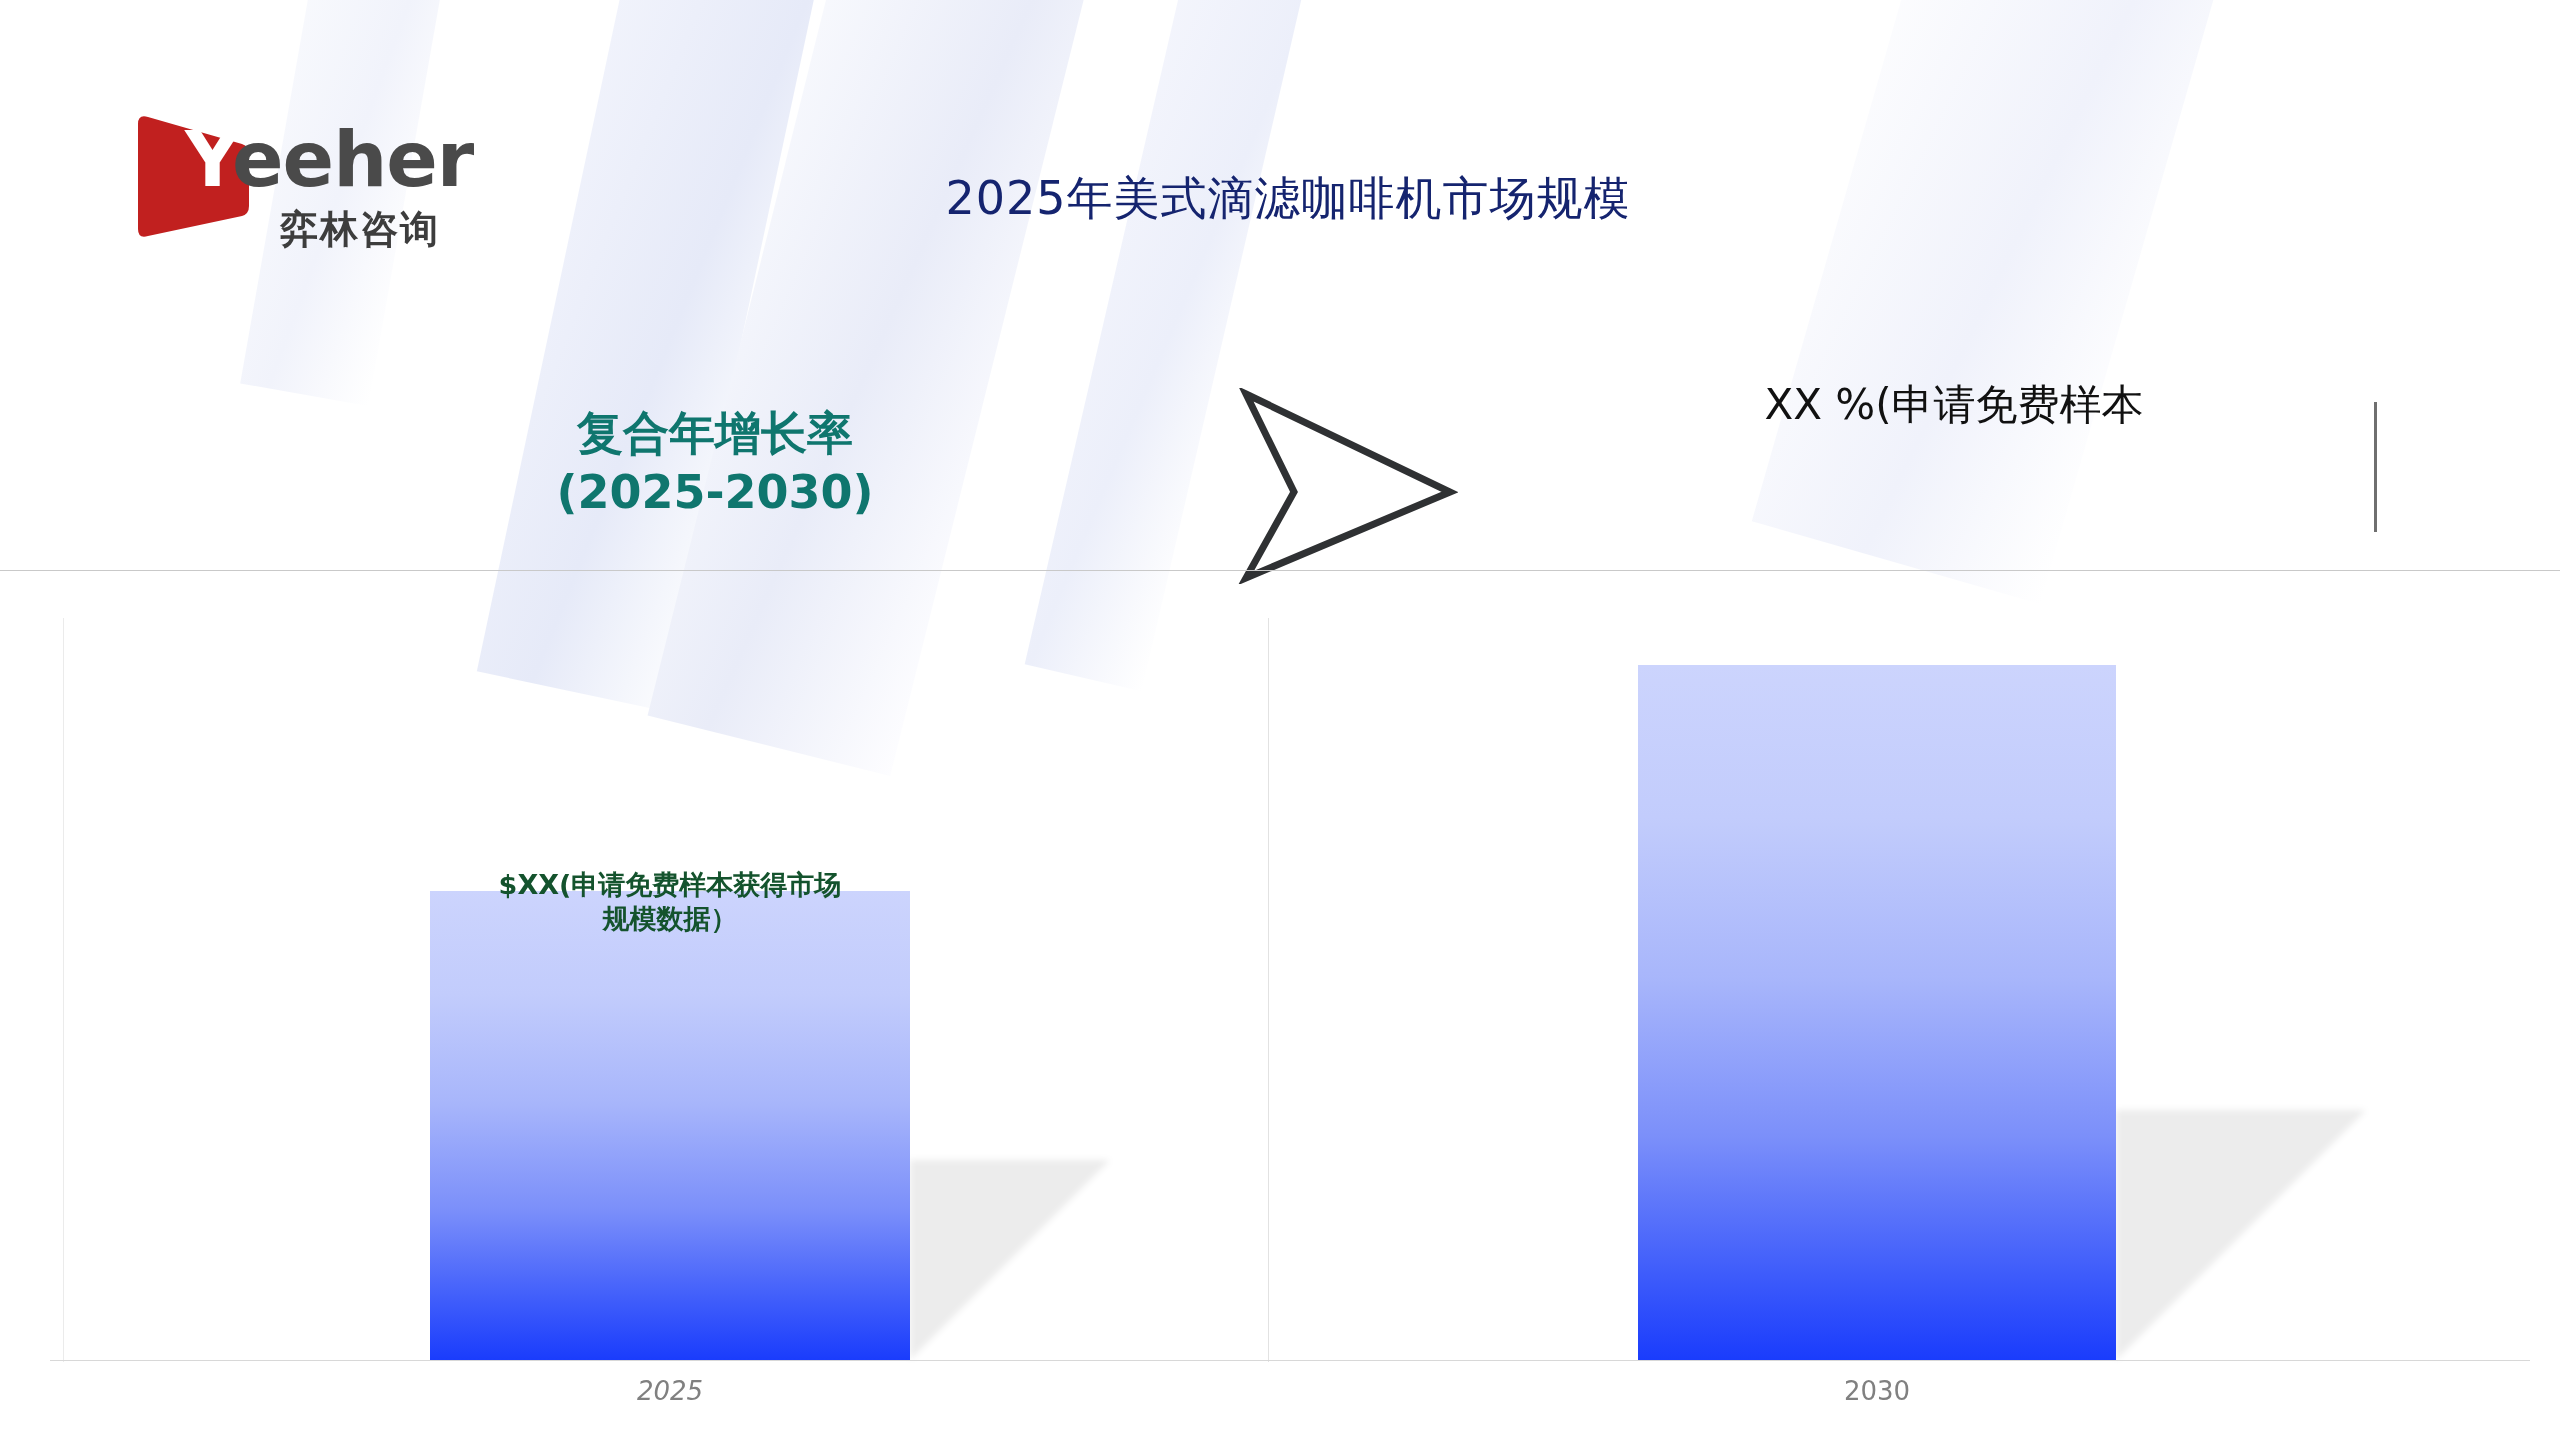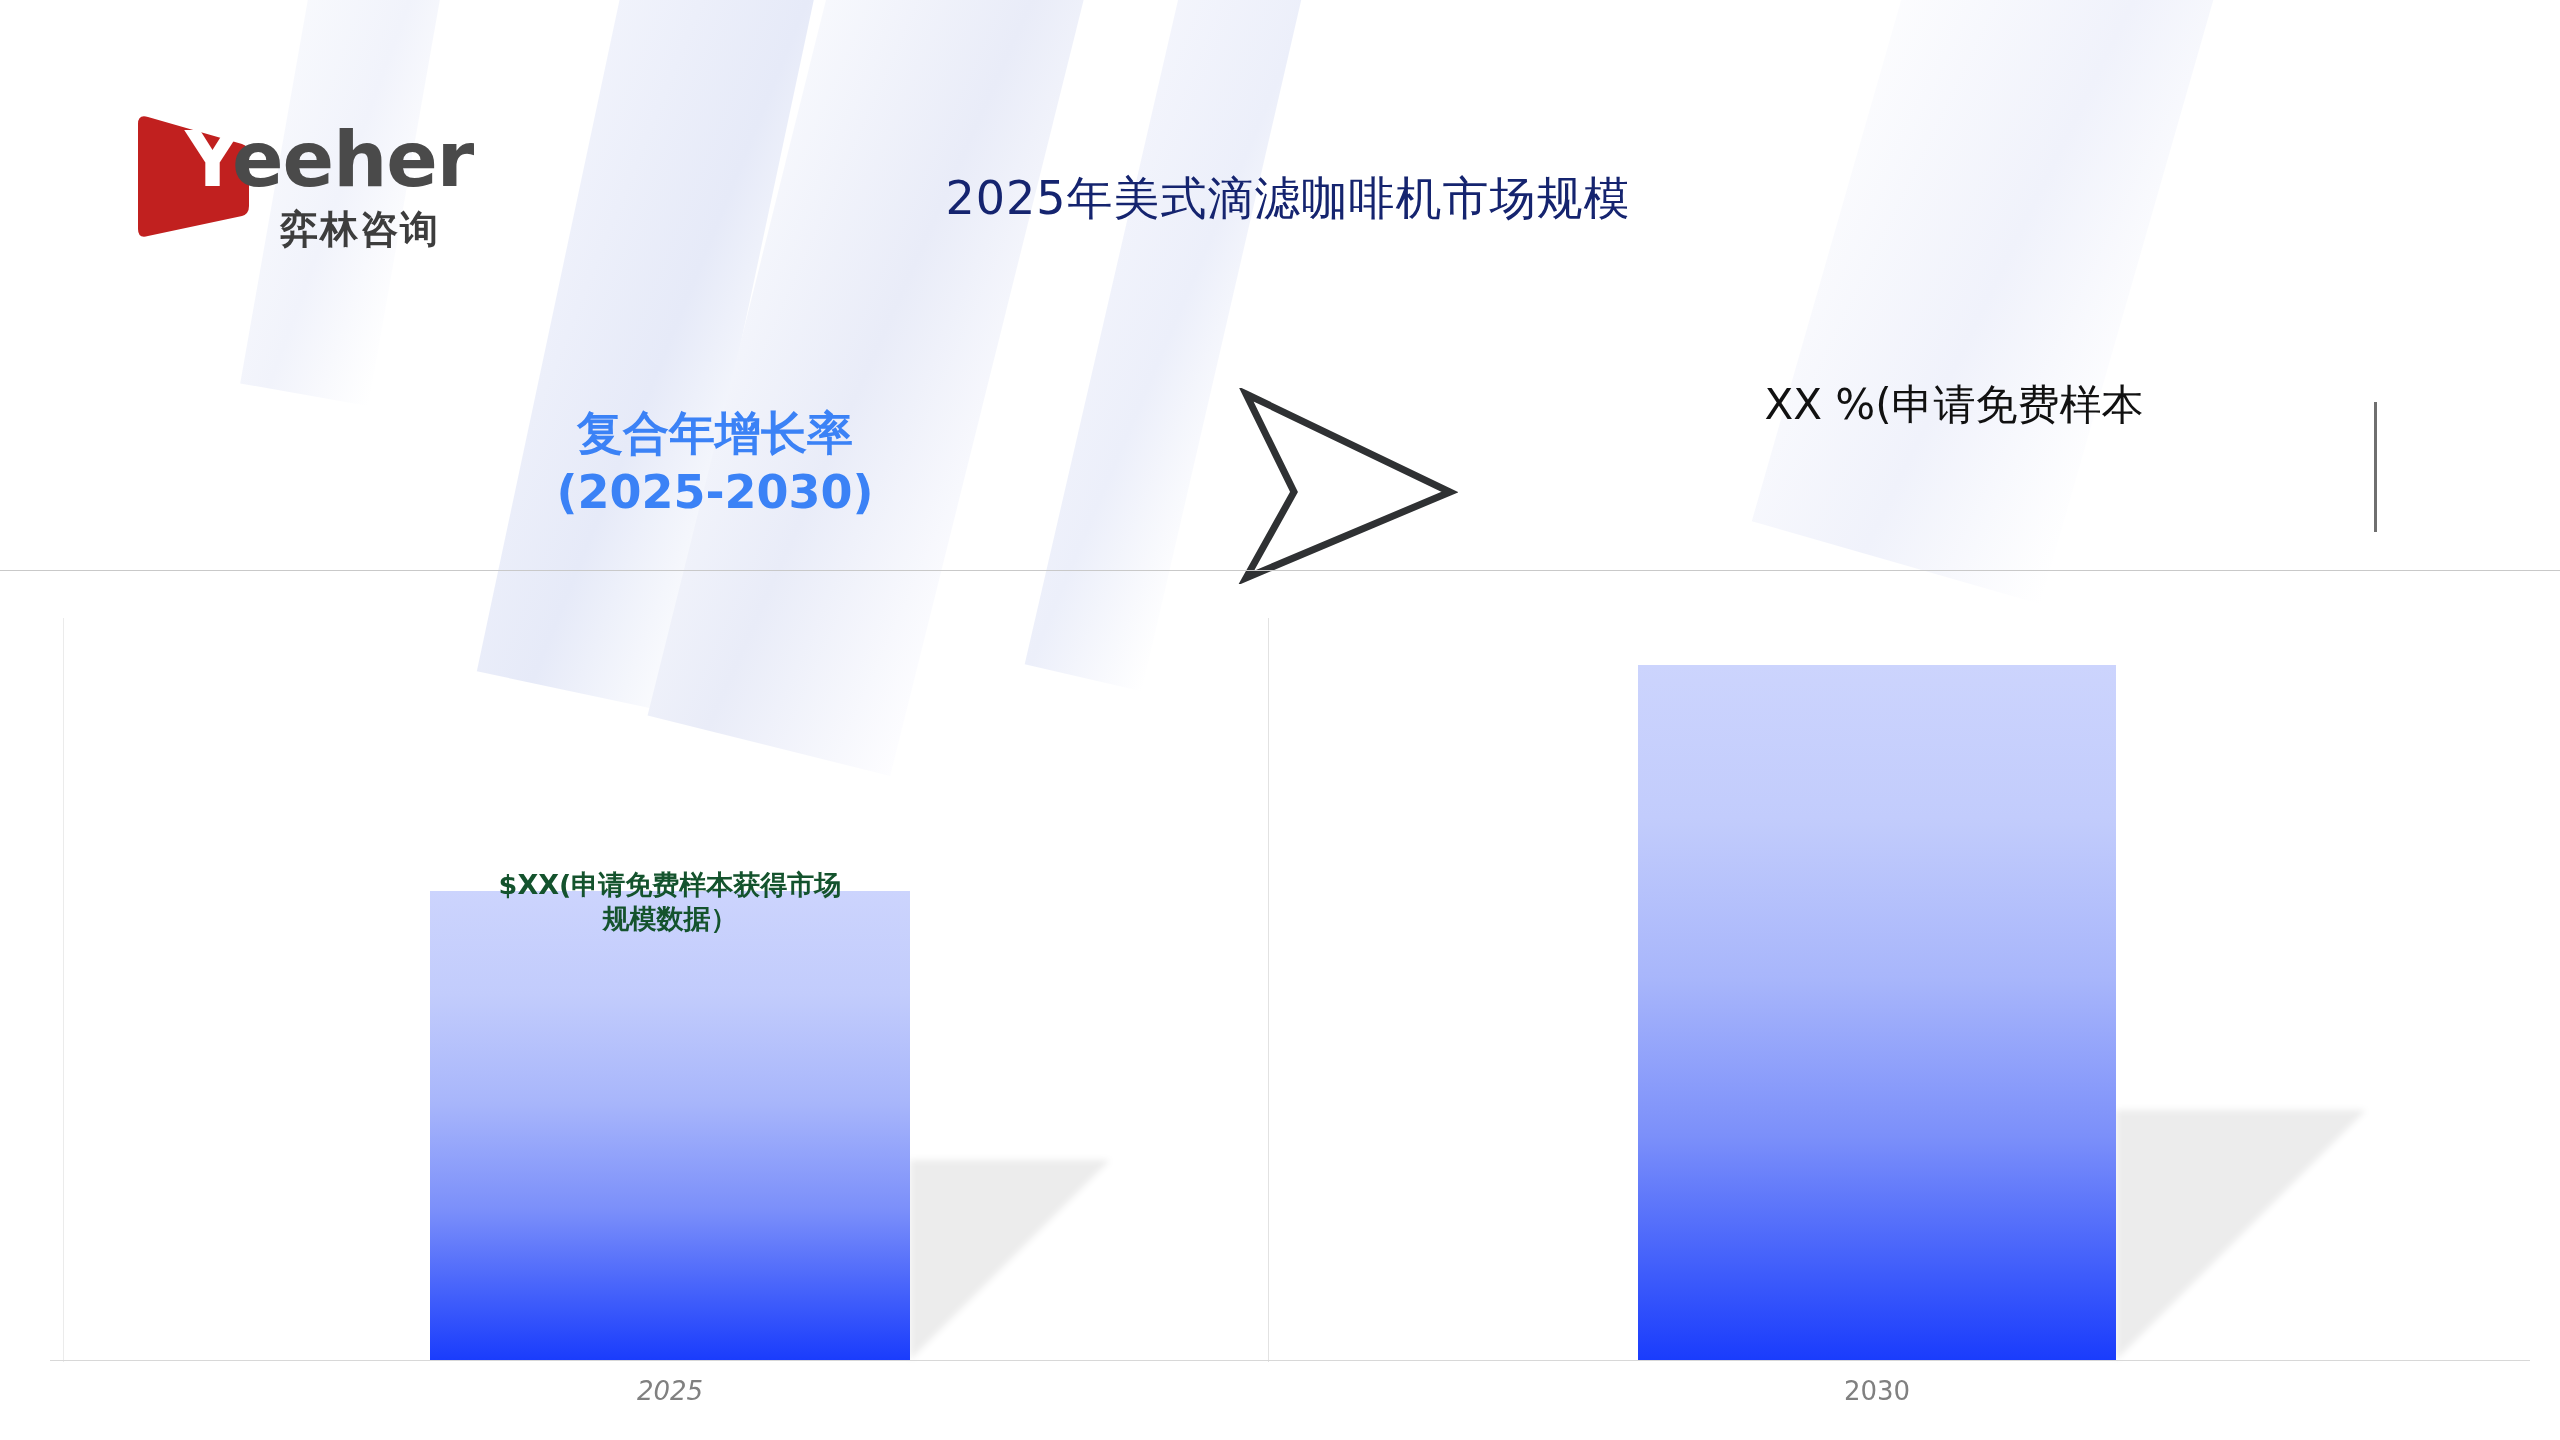--- a/index.html
+++ b/index.html
@@ -34,21 +34,21 @@
   .logo-cn{position:absolute;left:150px;top:118px;font-size:38px;font-weight:bold;
      color:#3d3d3d;letter-spacing:2px;line-height:1;font-family:"DejaVu Sans",sans-serif;}
 
   
   .title{position:absolute;left:0;right:0;top:168px;text-align:center;
      font-size:46px;font-weight:normal;color:#15246f;letter-spacing:1px;
      font-family:"DejaVu Sans",sans-serif;white-space:nowrap;padding-left:16px;}
 
   
   .cagr{position:absolute;left:540px;top:404px;width:350px;text-align:center;
-     font-size:46px;font-weight:bold;color:#3b82f6;line-height:1.28;
+     font-size:46px;font-weight:bold;color:#0f766e;line-height:1.28;
      font-family:"DejaVu Sans",sans-serif;}
 
   
   .arrow{position:absolute;left:1238px;top:388px;width:220px;height:196px;}
 
   
   .rate{position:absolute;left:1694px;top:378px;width:520px;text-align:center;
      font-size:42px;font-weight:400;color:#111;line-height:1.30;
      font-family:"DejaVu Sans",sans-serif;}
 

